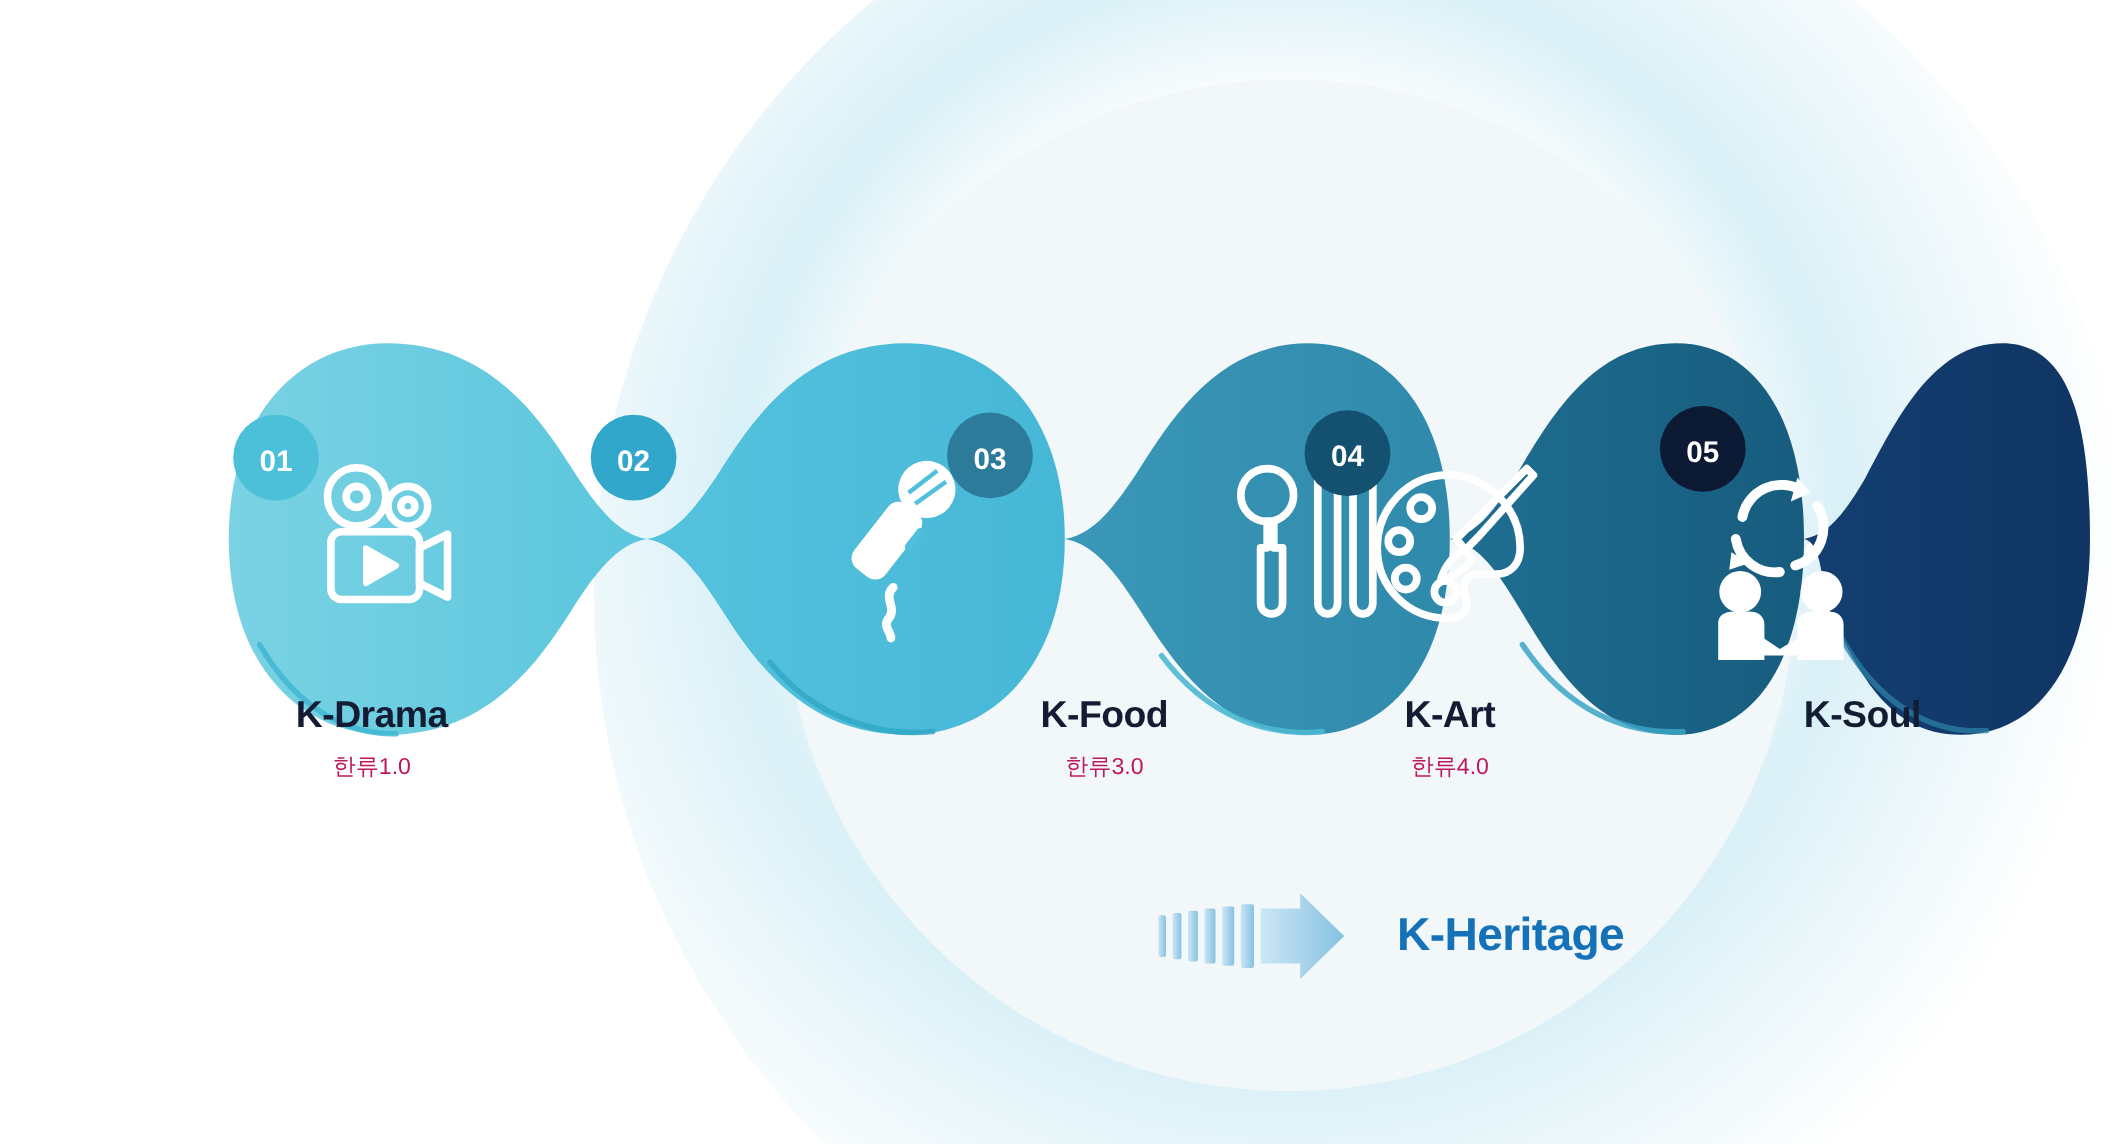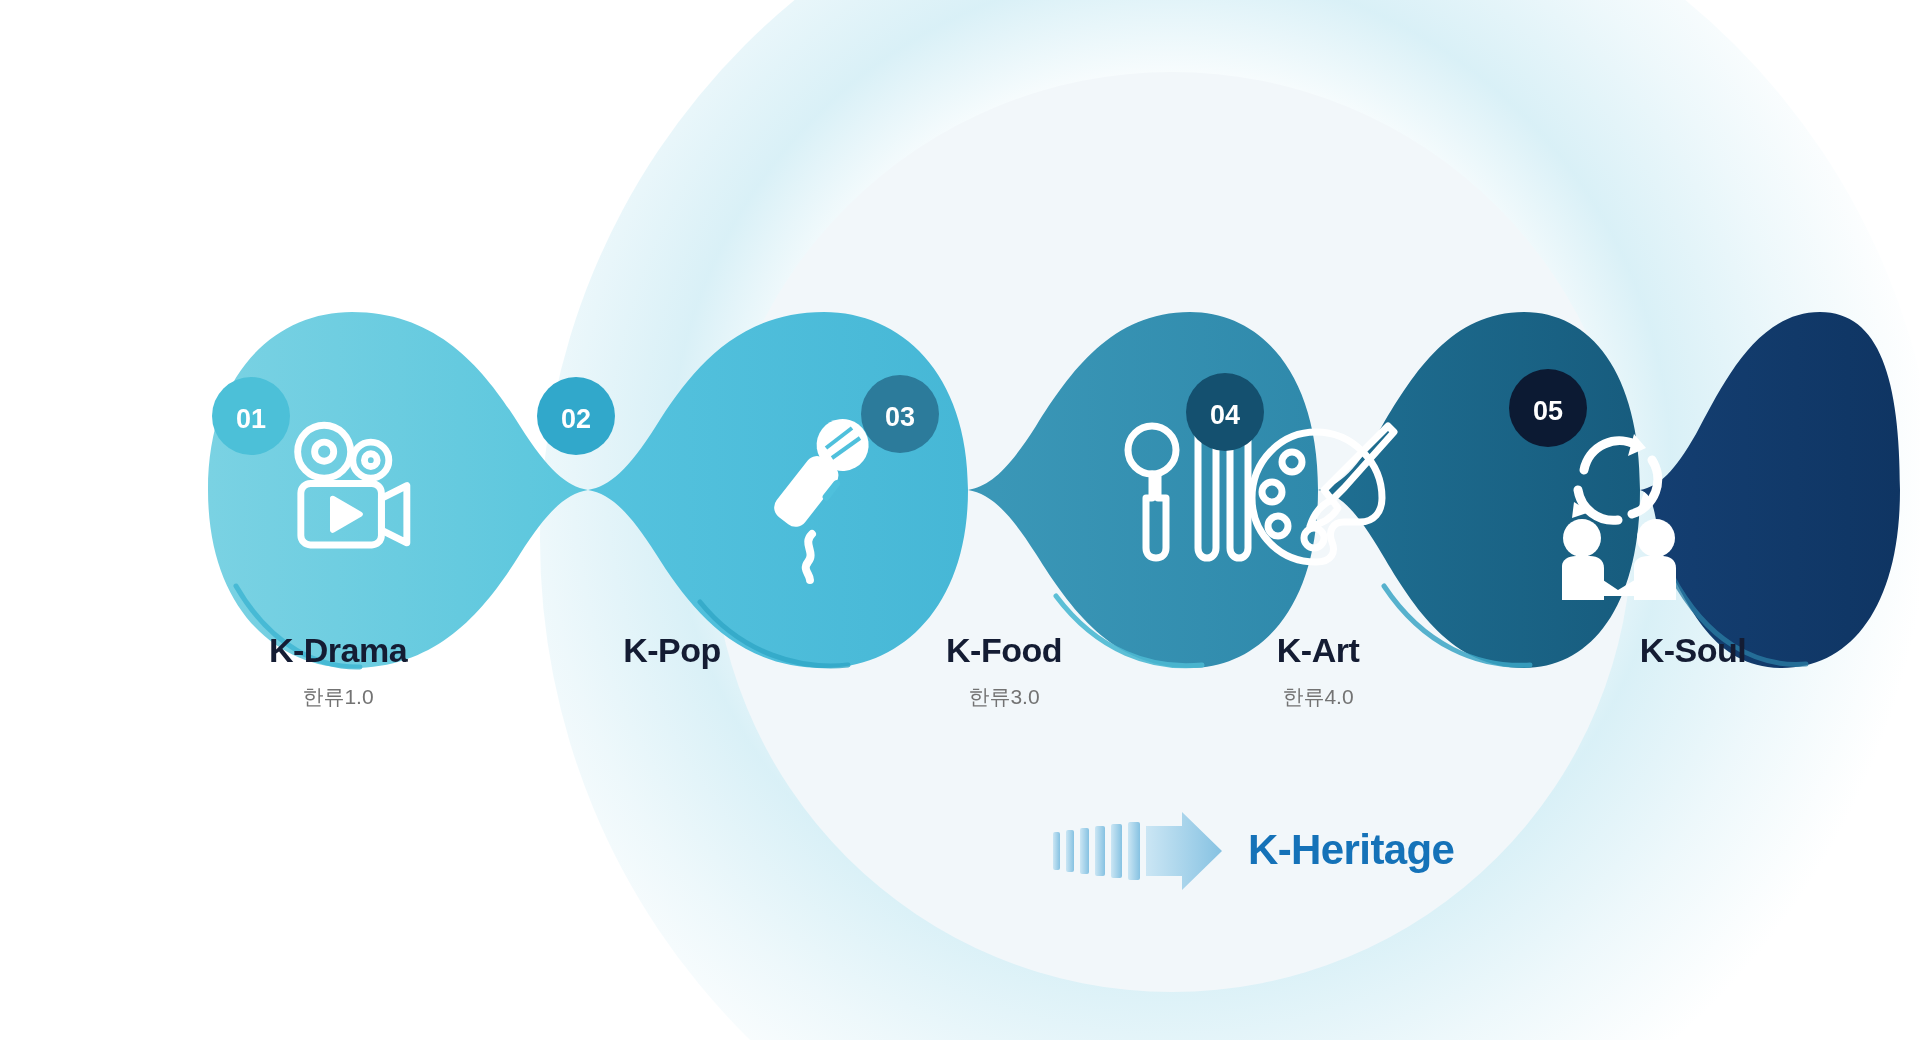--- a/index.html
+++ b/index.html
@@ -63,30 +63,30 @@
     font-weight: bold;
     color: #141c33;
     letter-spacing: -0.5px;
     line-height: 1.1;
     white-space: nowrap;
   }
   .caption .sub {
     margin-top: 14px;
     font-size: 21px;
     font-weight: normal;
-    color: #737373;
+    color: #be185d;
     white-space: nowrap;
   }
   
   .heritage {
     position: absolute;
     left: 1040px; top: 790px;
     display: flex;
     align-items: center;
-    gap: 18px;
+    gap: 40px;
   }
   .heritage .label {
     font-size: 42px;
     font-weight: bold;
     color: #1572b8;
     letter-spacing: -0.6px;
     white-space: nowrap;
   }
 </style>
 </head>
@@ -275,21 +275,20 @@
       <path d="M 1146 806 L 1182 806 L 1182 792 L 1222 831 L 1182 870 L 1182 856 L 1146 856 Z"></path>
     </g>
   </svg>
 
   <div class="captions">
     <div class="caption" style="left:338px">
       <div class="title">K-Drama</div>
       <div class="sub">한류1.0</div>
     </div>
     <div class="caption" style="left:672px">
-      <div class="title">K-Pop</div>
     </div>
     <div class="caption" style="left:1004px">
       <div class="title">K-Food</div>
       <div class="sub">한류3.0</div>
     </div>
     <div class="caption" style="left:1318px">
       <div class="title">K-Art</div>
       <div class="sub">한류4.0</div>
     </div>
     <div class="caption" style="left:1693px">

